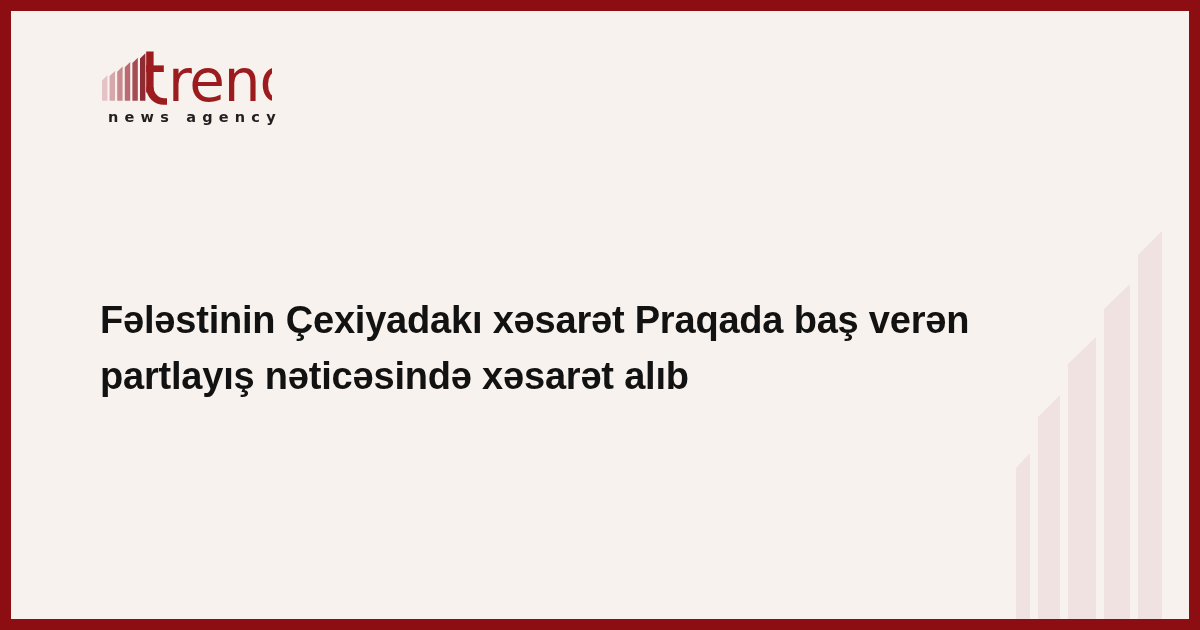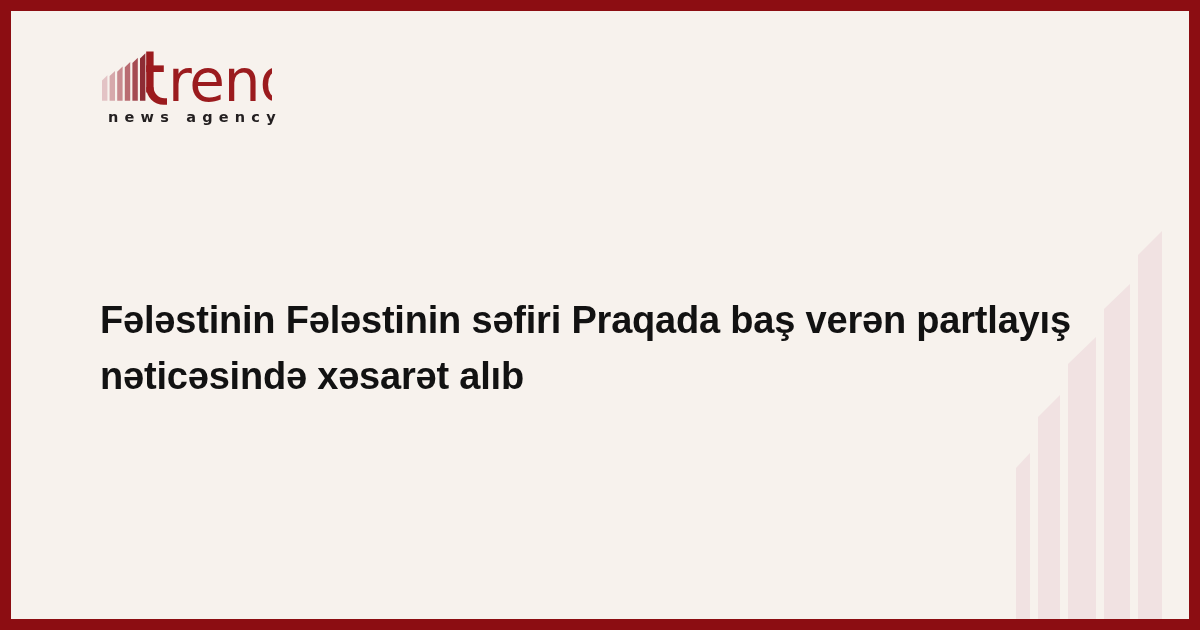--- a/index.html
+++ b/index.html
@@ -116,16 +116,16 @@
           <path d="M46.2,40.2 h7.4 a11,11 0 0 0 11,11 h2.4 v6.6 h-3.4
                    a17.4,17.4 0 0 1 -17.4,-17.4 z"></path>
         </g>
 
         <text x="68" y="54" font-family="DejaVu Sans, Liberation Sans, sans-serif" font-size="58" font-weight="400" fill="#9B1B1E" letter-spacing="-1.2">rend</text>
       </svg>
 
       <div id="logo-sub">news agency</div>
     </div>
 
-    <h1 id="headline">Fələstinin Fələstinin səfiri Praqada baş verən partlayış nəticəsində xəsarət alıb</h1>
+    <h1 id="headline">Fələstinin Çexiyadakı xəsarət Praqada baş verən partlayış nəticəsində xəsarət alıb</h1>
 
   </div>
 </div>
 
 </body></html>

